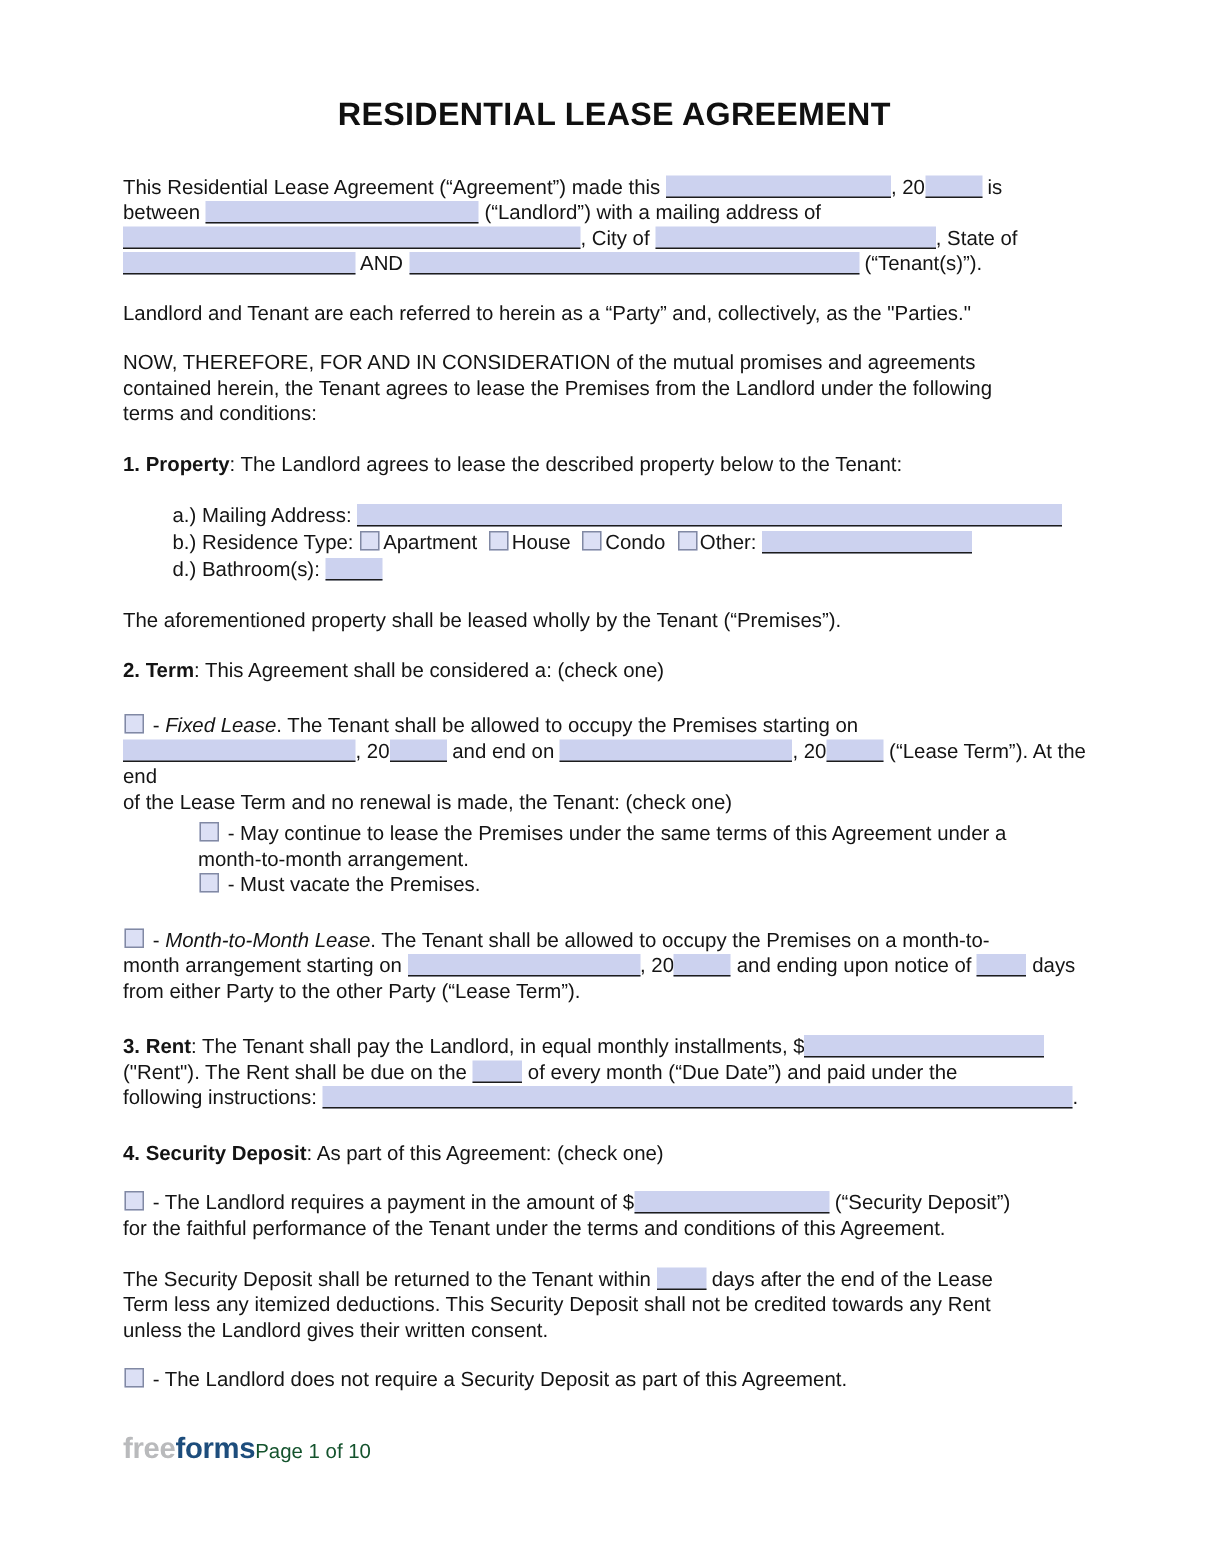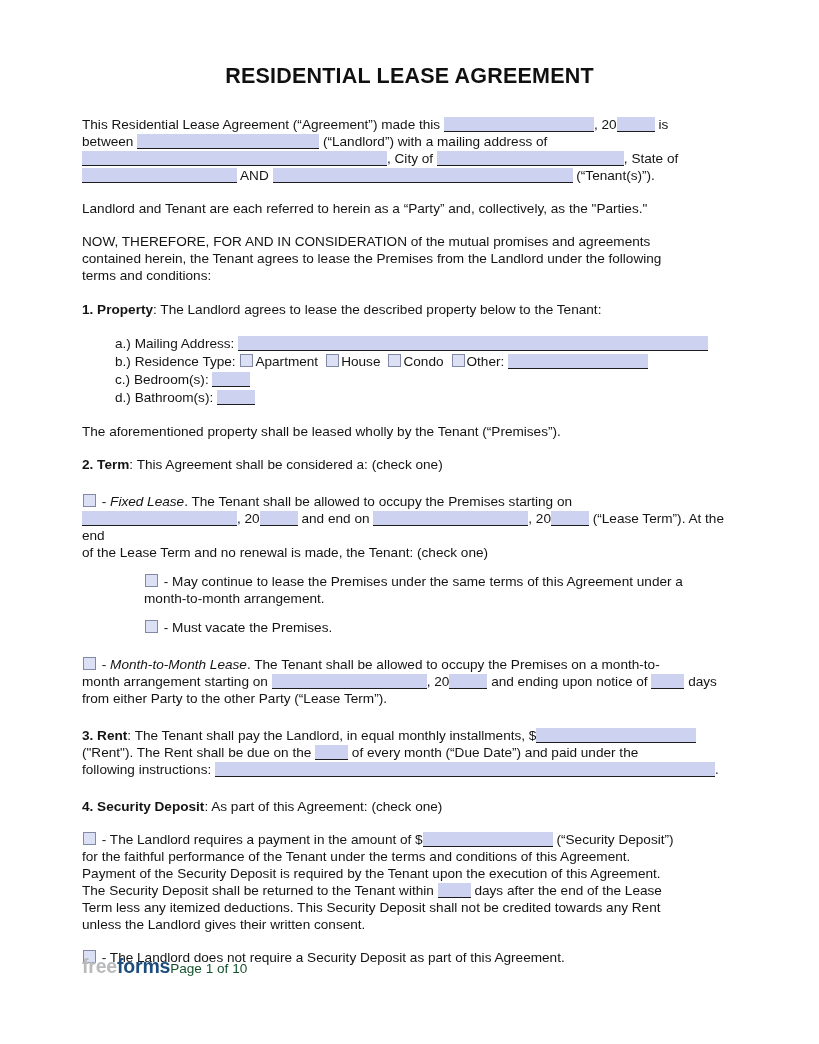--- a/index.html
+++ b/index.html
@@ -25,21 +25,21 @@
     display:inline-block;height:14px;background:#ccd2ef;
     border-bottom:1.5px solid #1c1c1c;vertical-align:-3px;
   }
   .cb{
     display:inline-block;width:11px;height:11px;background:#dce0f5;
     border:1px solid #8189a4;vertical-align:-1px;margin:0 2px 0 1px;
   }
   .list{margin:0 0 16px 33px;line-height:18px;}
   .opt{margin-right:7px;}
   .subs{margin:4px 0 20px 50px;}
-  .subitem{margin:12px;}
+  .subitem{margin:0;}
   .footer{
     position:absolute;left:82px;right:80px;top:958px;
     display:flex;justify-content:flex-start;align-items:baseline;
   }
   .logo{font-size:19.5px;font-weight:bold;letter-spacing:-0.2px;}
   .lfree{color:#b9babc;}
   .lforms{color:#1d4d7c;}
   .pagenum{font-size:13.6px;color:#14532d;}
 </style>
 </head>
@@ -67,23 +67,20 @@
   <p class="mb17">
     <span class="b">1. Property</span><span>: The Landlord agrees to lease the described property below to the Tenant:</span>
   </p>
 
   <div class="list">
     <div>
       <span>a.) Mailing Address: </span><span class="fld" style="width:470px"></span>
     </div>
     <div>
       <span>b.) Residence Type: </span><span class="cb"></span><span class="opt">Apartment</span><span class="cb"></span><span class="opt">House</span><span class="cb"></span><span class="opt">Condo</span><span class="cb"></span><span>Other: </span><span class="fld" style="width:140px"></span>
-    </div>
-    <div>
-      <span>c.) Bedroom(s): </span><span class="fld" style="width:38px"></span>
     </div>
     <div>
       <span>d.) Bathroom(s): </span><span class="fld" style="width:38px"></span>
     </div>
   </div>
 
   <p>The aforementioned property shall be leased wholly by the Tenant (“Premises”).</p>
 
   <p class="mb20">
     <span class="b">2. Term</span><span>: This Agreement shall be considered a: (check one)</span>
@@ -117,21 +114,21 @@
     <span>following instructions: </span><span class="fld" style="width:500px"></span><span>.</span>
   </p>
 
   <p>
     <span class="b">4. Security Deposit</span><span>: As part of this Agreement: (check one)</span>
   </p>
 
   <p class="mb22">
     <span class="cb"></span><span> - The Landlord requires a payment in the amount of $</span><span class="fld" style="width:130px"></span><span> (“Security Deposit”)</span><br>
     <span>for the faithful performance of the Tenant under the terms and conditions of this Agreement.</span><br>
-    <span>Payment of the Security Deposit is required by the Tenant upon the execution of this Agreement.</span><br>
+    <br>
     <span>The Security Deposit shall be returned to the Tenant within </span><span class="fld" style="width:33px"></span><span> days after the end of the Lease</span><br>
     <span>Term less any itemized deductions. This Security Deposit shall not be credited towards any Rent</span><br>
     <span>unless the Landlord gives their written consent.</span>
   </p>
 
   <p class="mb0">
     <span class="cb"></span><span> - The Landlord does not require a Security Deposit as part of this Agreement.</span>
   </p>
 
 </div>

